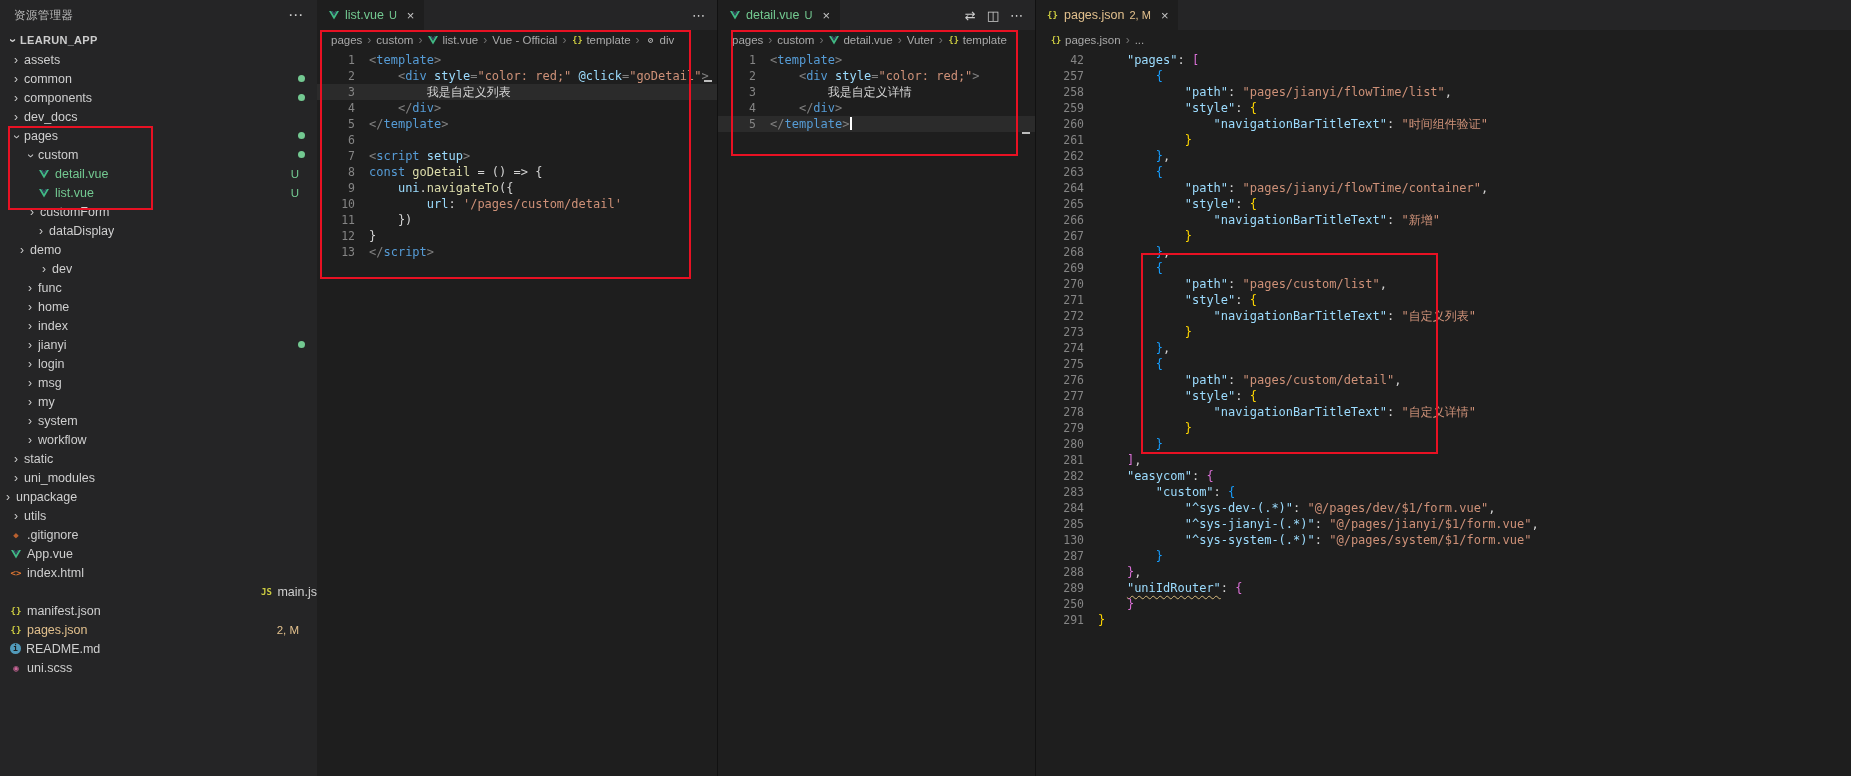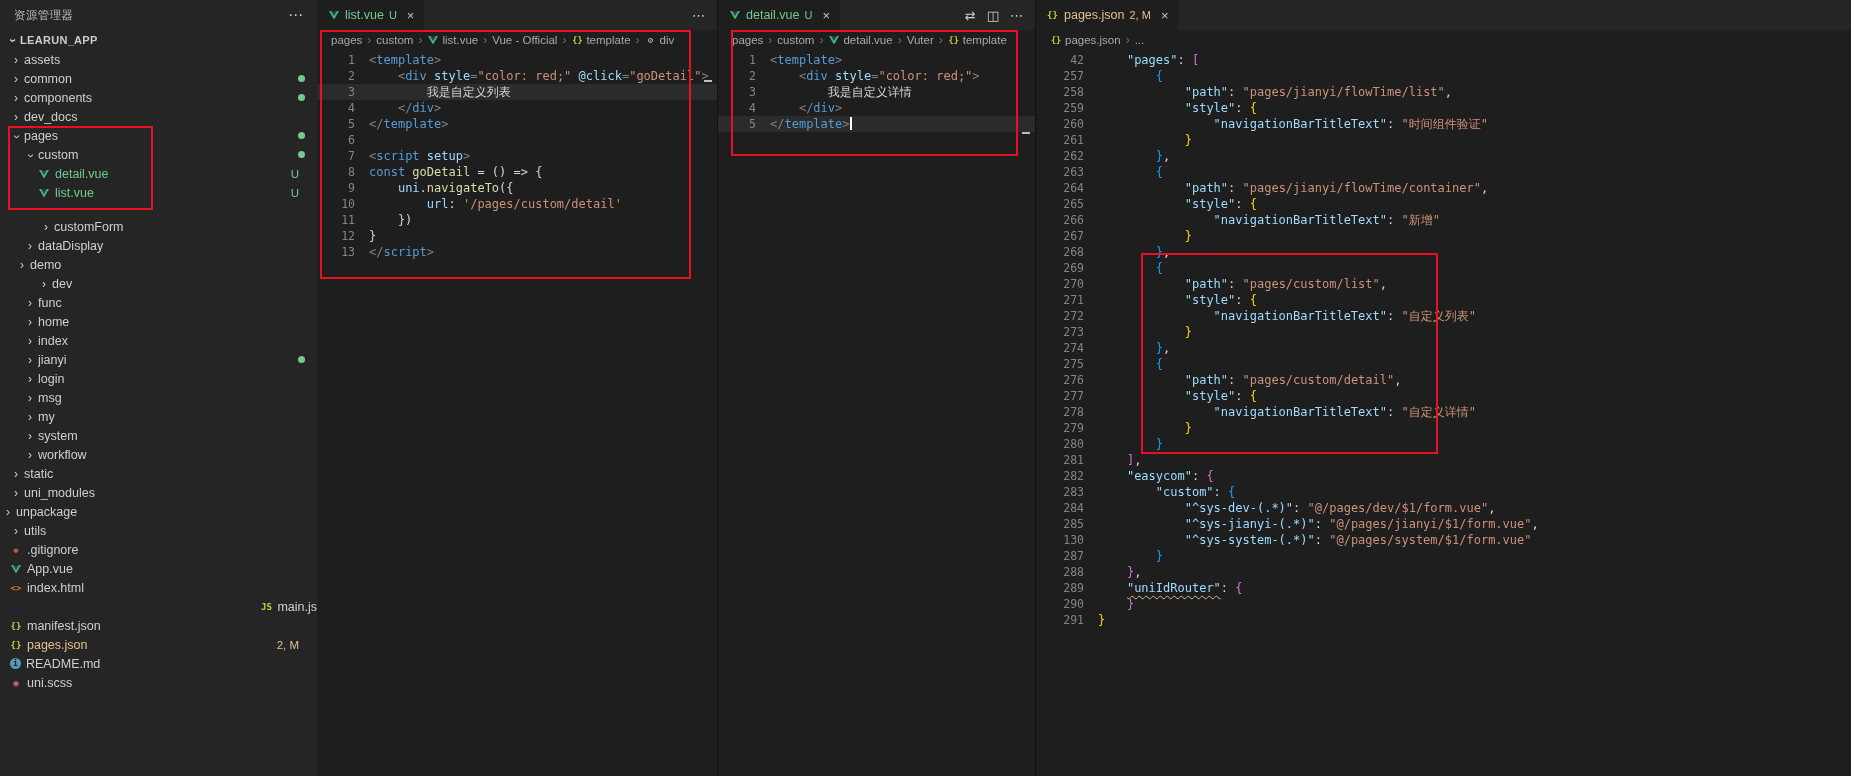--- a/index.html
+++ b/index.html
@@ -117,25 +117,25 @@
         <div class="trow" style="padding-left: 36px;">
           <span class="ficon">
             <svg viewBox="0 0 24 24" width="12" height="12">
               <path fill="#41b883" d="M2 4h4.4L12 13.7 17.6 4H22L12 21z"></path>
               <path fill="#34495e" d="M6.4 4h3.2L12 8.2 14.4 4h3.2L12 13.7z"></path>
             </svg>
           </span>
           <span class="tlabel st-untracked">list.vue</span>
           <span class="tbadge st-untracked">U</span>
         </div>
-        <div class="trow" style="padding-left: 38px; margin-top: 15px;">
+        <div class="trow" style="padding-left: 24px;">
           <span class="chev"></span>
           <span class="tlabel">customForm</span>
         </div>
-        <div class="trow" style="padding-left: 22px;">
+        <div class="trow" style="padding-left: 33px;">
           <span class="chev"></span>
           <span class="tlabel">dataDisplay</span>
         </div>
         <div class="trow" style="padding-left: 14px;">
           <span class="chev"></span>
           <span class="tlabel">demo</span>
         </div>
         <div class="trow" style="padding-left: 36px;">
           <span class="chev"></span>
           <span class="tlabel">dev</span>
@@ -405,21 +405,21 @@
           <div class="cline"><span class="lnum">280</span><span class="ltext"><span class="tk-f">        </span><span class="tk-b3">}</span></span></div>
           <div class="cline"><span class="lnum">281</span><span class="ltext"><span class="tk-f">    </span><span class="tk-b2">]</span><span class="tk-f">,</span></span></div>
           <div class="cline"><span class="lnum">282</span><span class="ltext"><span class="tk-f">    </span><span class="tk-key">"easycom"</span><span class="tk-f">: </span><span class="tk-b2">{</span></span></div>
           <div class="cline"><span class="lnum">283</span><span class="ltext"><span class="tk-f">        </span><span class="tk-key">"custom"</span><span class="tk-f">: </span><span class="tk-b3">{</span></span></div>
           <div class="cline"><span class="lnum">284</span><span class="ltext"><span class="tk-f">            </span><span class="tk-key">"^sys-dev-(.*)"</span><span class="tk-f">: </span><span class="tk-s">"@/pages/dev/$1/form.vue"</span><span class="tk-f">,</span></span></div>
           <div class="cline"><span class="lnum">285</span><span class="ltext"><span class="tk-f">            </span><span class="tk-key">"^sys-jianyi-(.*)"</span><span class="tk-f">: </span><span class="tk-s">"@/pages/jianyi/$1/form.vue"</span><span class="tk-f">,</span></span></div>
           <div class="cline"><span class="lnum">130</span><span class="ltext"><span class="tk-f">            </span><span class="tk-key">"^sys-system-(.*)"</span><span class="tk-f">: </span><span class="tk-s">"@/pages/system/$1/form.vue"</span></span></div>
           <div class="cline"><span class="lnum">287</span><span class="ltext"><span class="tk-f">        </span><span class="tk-b3">}</span></span></div>
           <div class="cline"><span class="lnum">288</span><span class="ltext"><span class="tk-f">    </span><span class="tk-b2">}</span><span class="tk-f">,</span></span></div>
           <div class="cline"><span class="lnum">289</span><span class="ltext"><span class="tk-f">    </span><span class="tk-wk">"uniIdRouter"</span><span class="tk-f">: </span><span class="tk-b2">{</span></span></div>
-          <div class="cline"><span class="lnum">290</span><span class="ltext"><span class="tk-f">    </span><span class="tk-b2">}</span></span></div>
+          <div class="cline"><span class="lnum">250</span><span class="ltext"><span class="tk-f">    </span><span class="tk-b2">}</span></span></div>
           <div class="cline"><span class="lnum">291</span><span class="ltext"><span class="tk-b1">}</span></span></div>
         </div>
       </section>
   </main>
 
   <div class="redbox" style="left:8px;top:126px;width:145px;height:84px"></div>
   <div class="redbox" style="left:320px;top:30px;width:371px;height:249px"></div>
   <div class="redbox" style="left:731px;top:30px;width:287px;height:126px"></div>
   <div class="redbox" style="left:1141px;top:253px;width:297px;height:201px"></div>
 </div>

